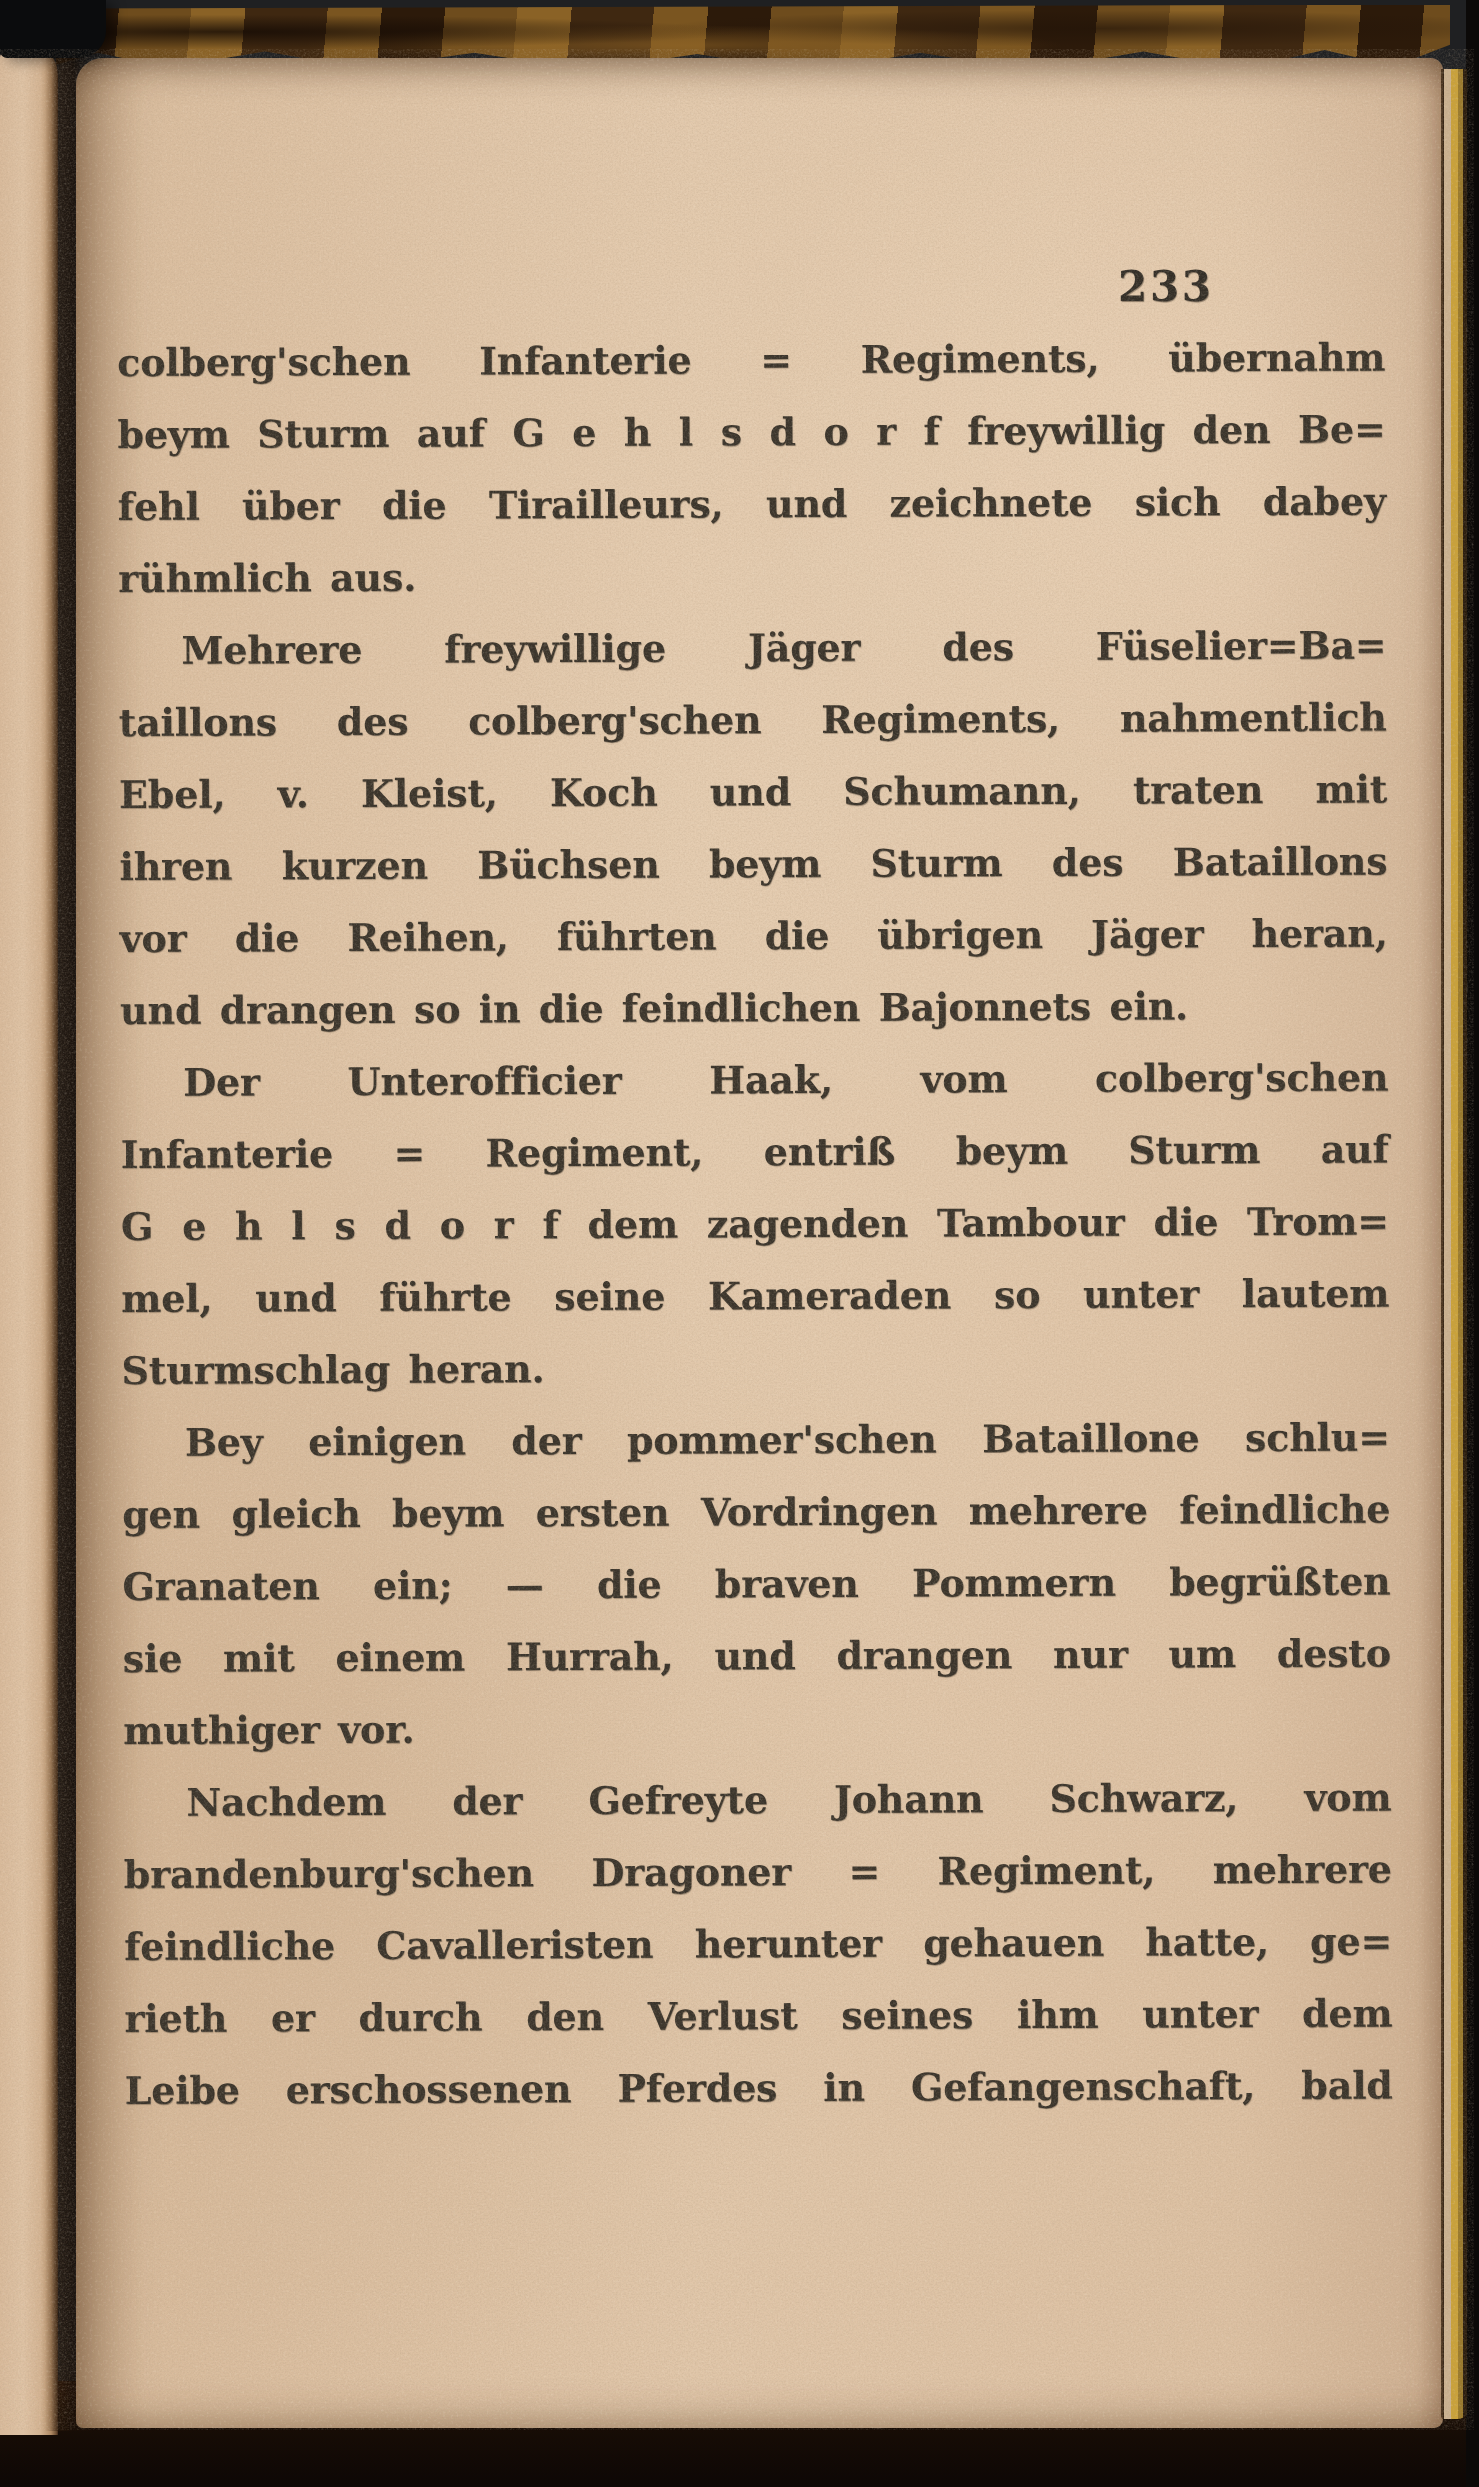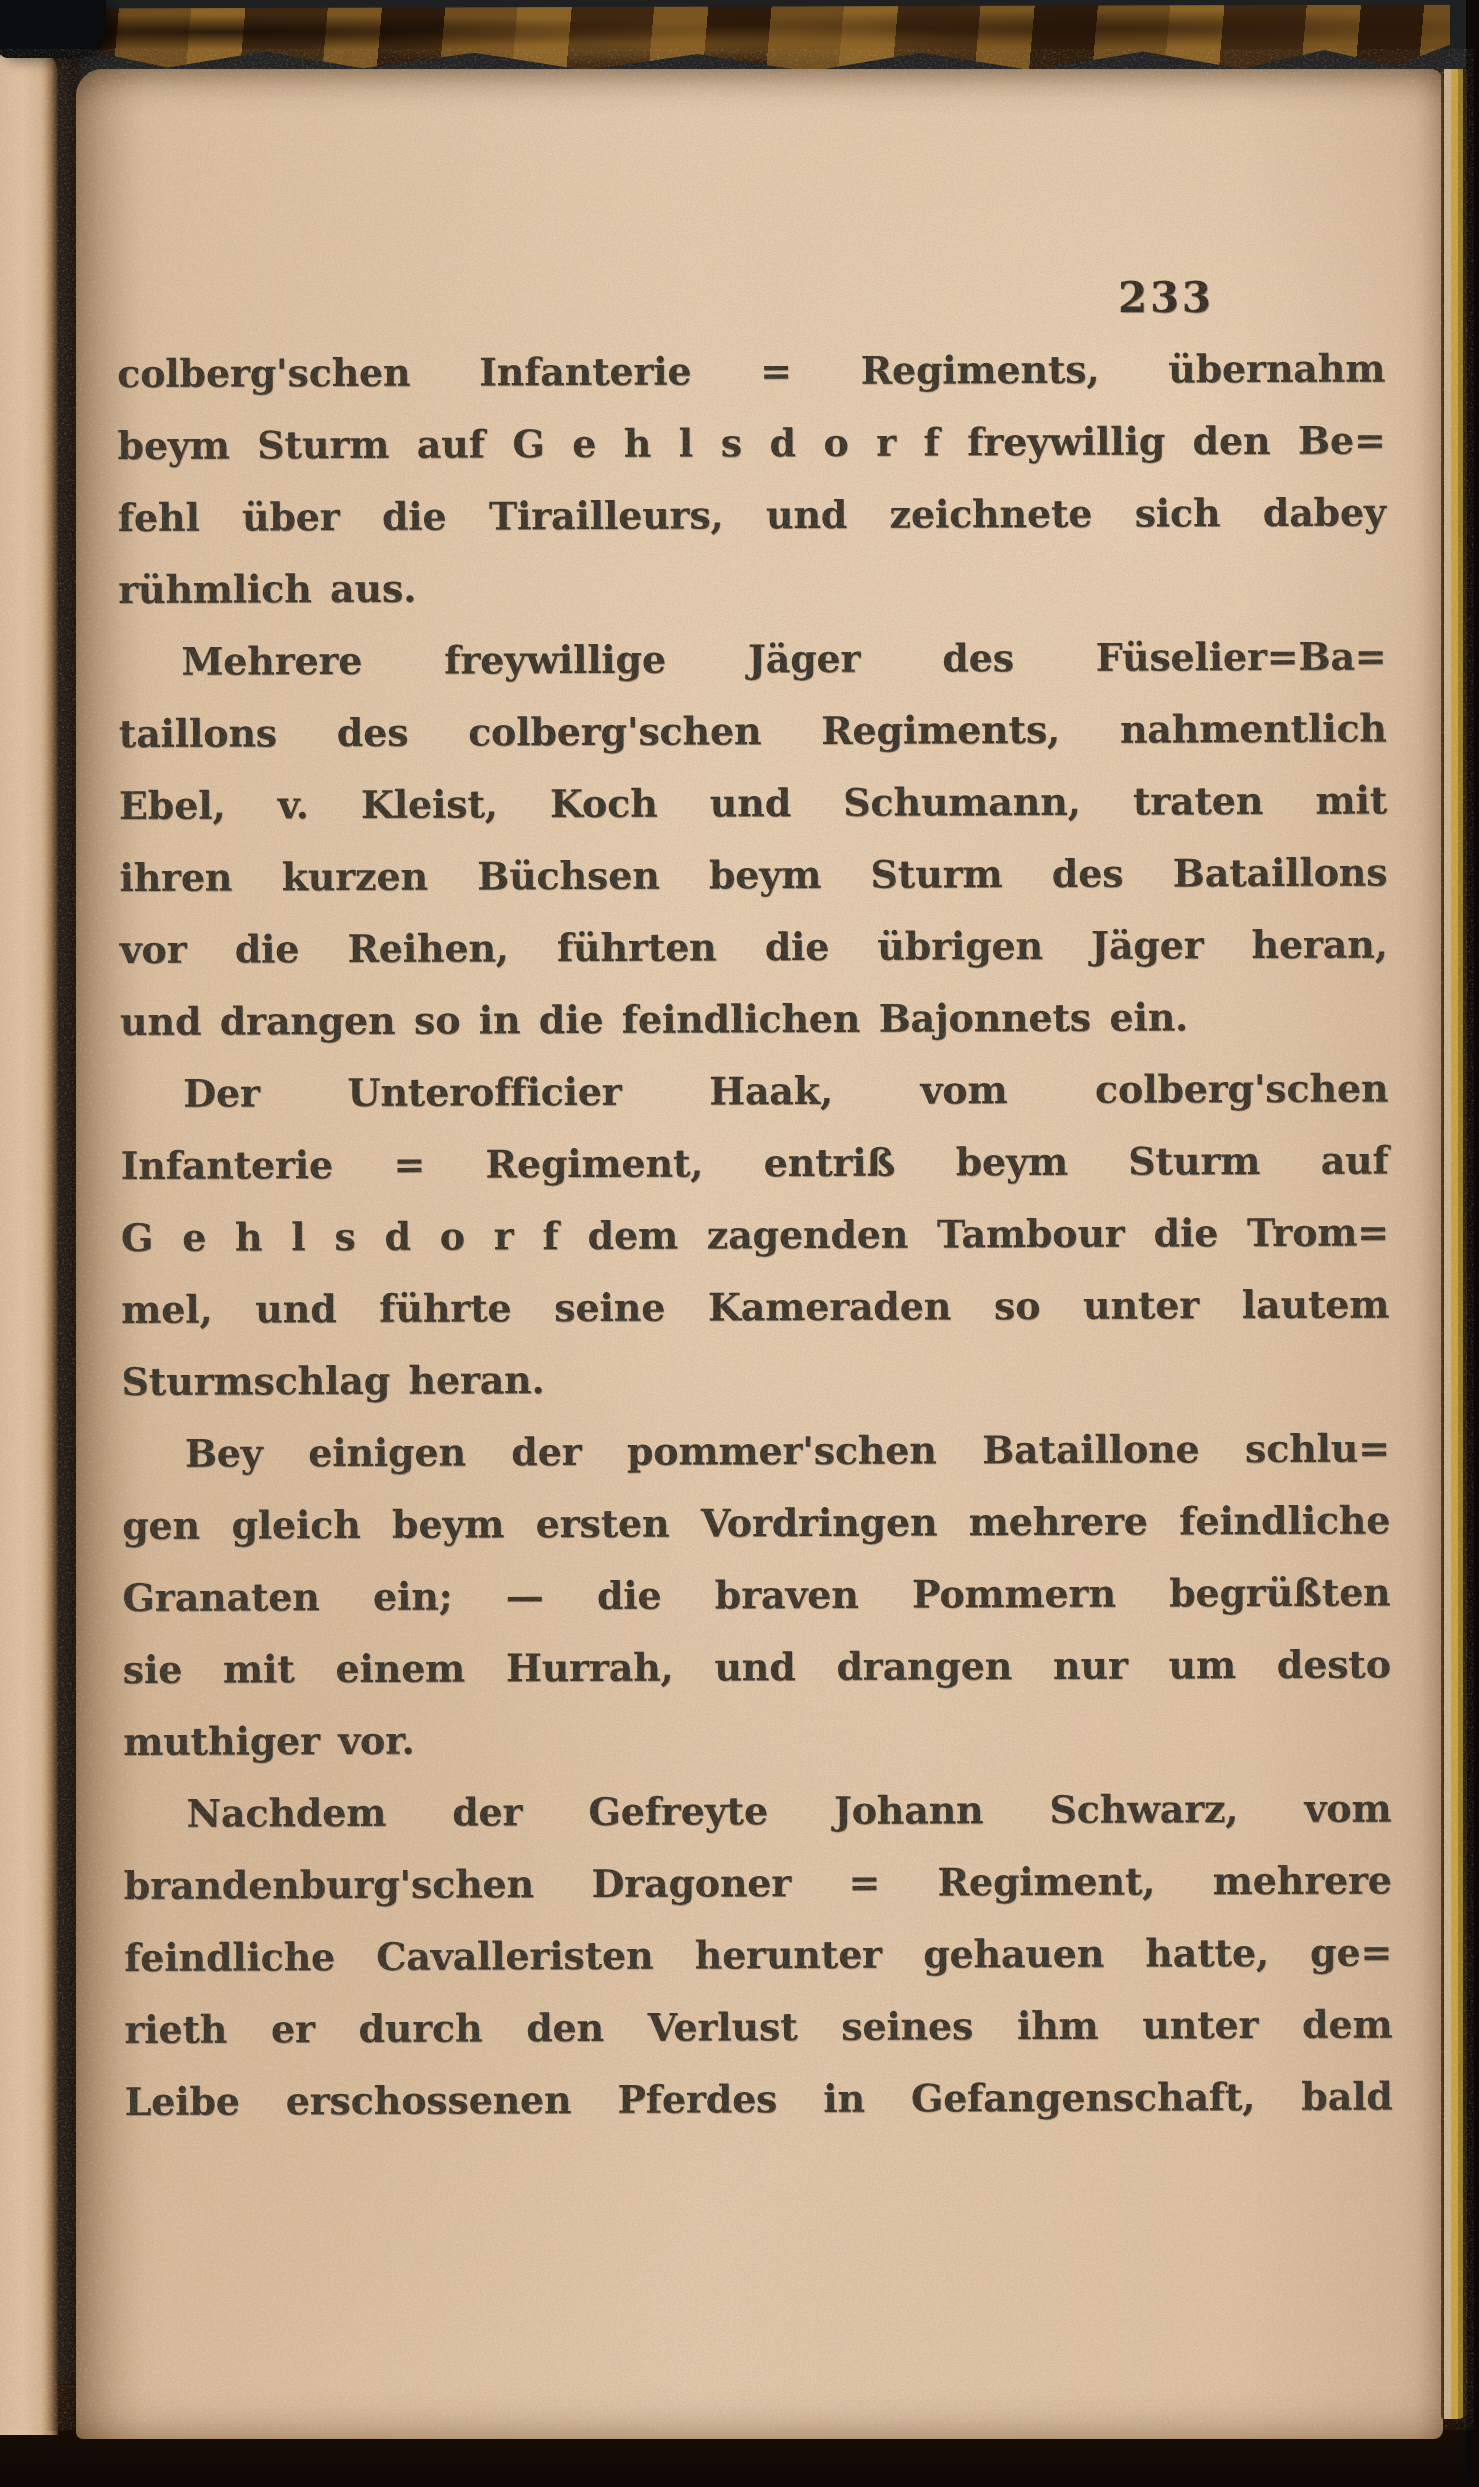--- a/index.html
+++ b/index.html
@@ -34,21 +34,20 @@
       radial-gradient(130% 90% at 55% 30%, rgba(240,220,195,.30), transparent 60%),
       radial-gradient(60% 40% at 20% 70%, rgba(150,110,70,.10), transparent 70%),
       radial-gradient(50% 30% at 80% 15%, rgba(255,235,210,.25), transparent 60%),
       linear-gradient(90deg,#c5a585 0,#d8bb9c 5%,#e0c6a9 45%,#dcc0a2 85%,#d0b294 98%,#c2a183 100%);
     border-radius:27px 12.6px 9px 7.2px;
     box-shadow:
       inset 0 25px 32px -18px rgba(55,32,12,.5),
       inset 47px 0 63px -36px rgba(75,48,22,.5),
       inset -27px 0 41px -27px rgba(95,62,30,.32),
       inset 0 -31px 41px -27px rgba(85,55,26,.38);
-    margin-top: 11px;
   }
   
   .gilt{position:absolute;left:1441px;top:69px;width:29px;height:2350px;
     background:linear-gradient(90deg,
       rgba(60,40,20,.85) 0 2.7px,#cbb291 2.7px 10px,#caa23a 10px 17px,
       #9a7a2c 17px 22.5px,#2a1d0e 22.5px 26px,#0b0907 26px 29px);
     border-radius:0 0 12.6px 3.6px;}
   
   .clamp{position:absolute;left:0;top:0;width:106px;height:58px;background:#0b0c0d;
     border-radius:0 0 27px 7.2px;box-shadow:7.2px 3.6px 12.6px rgba(0,0,0,.45);}

